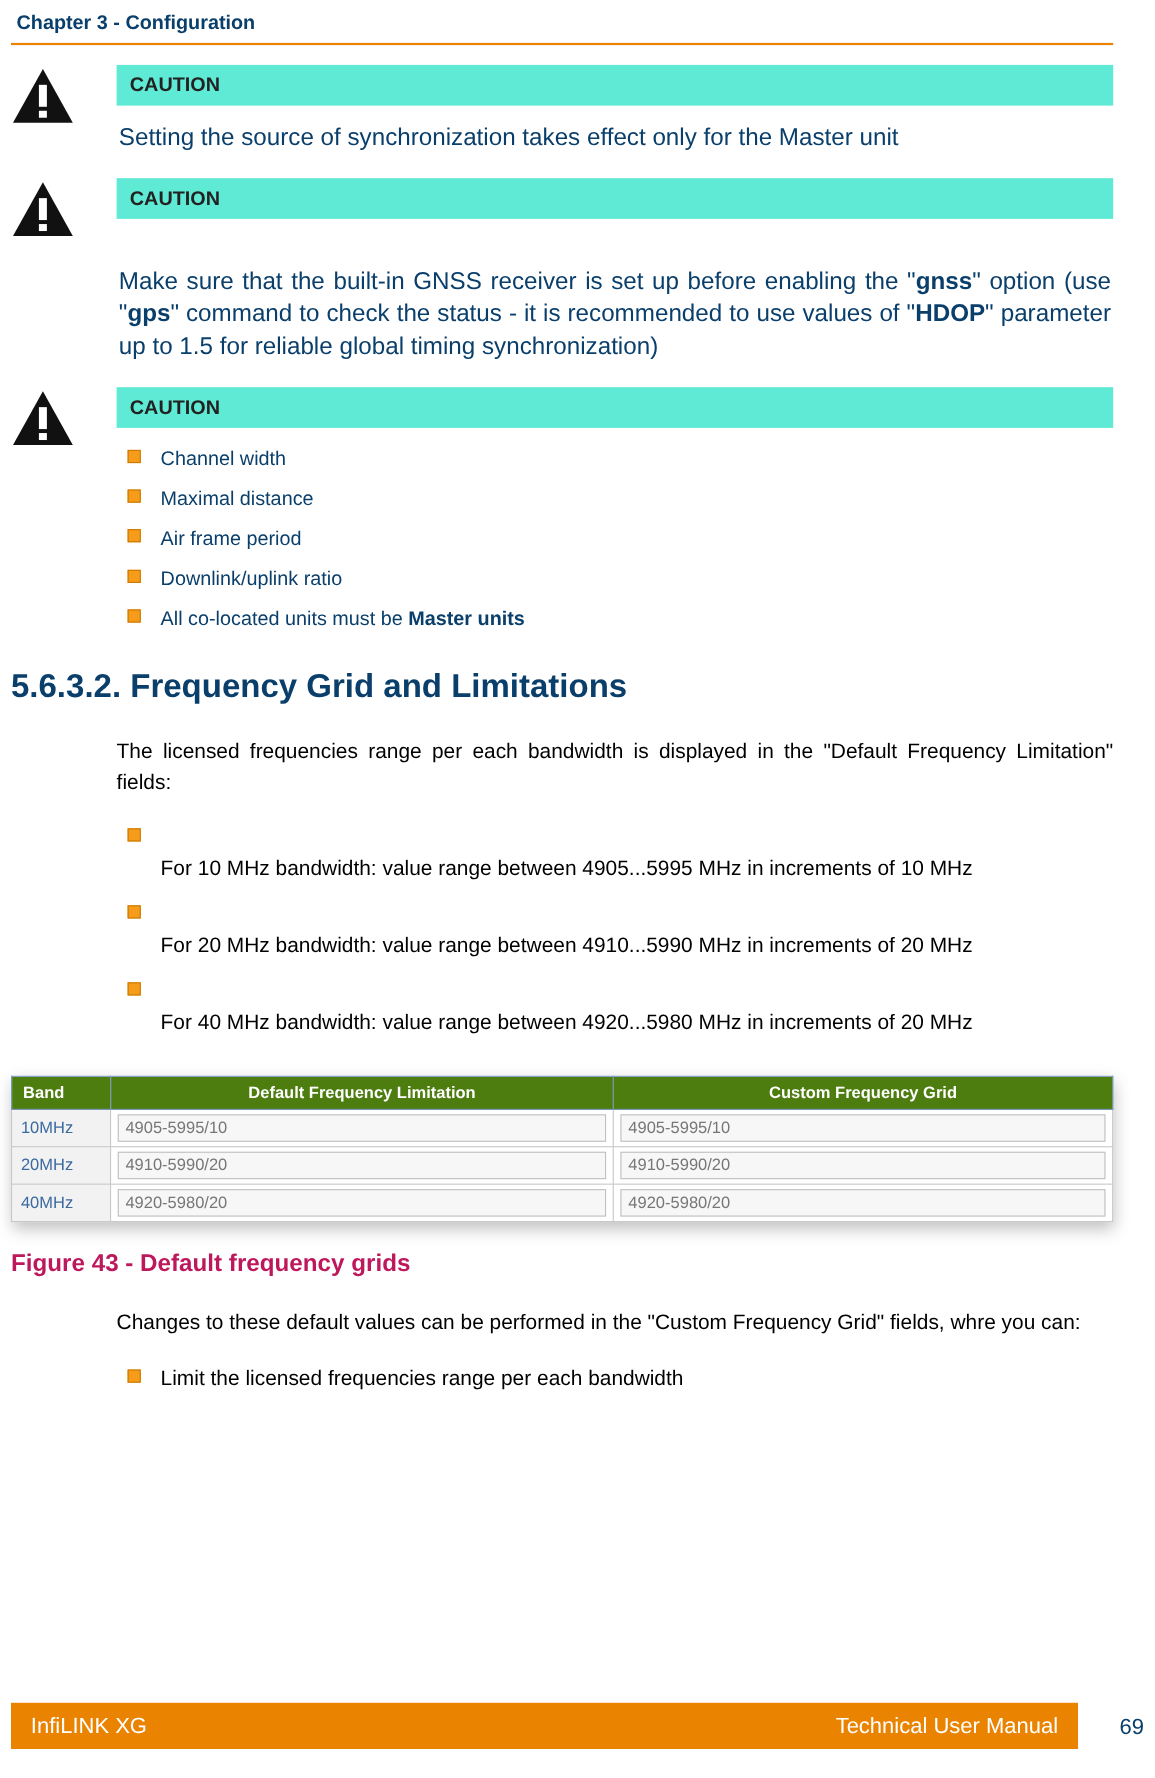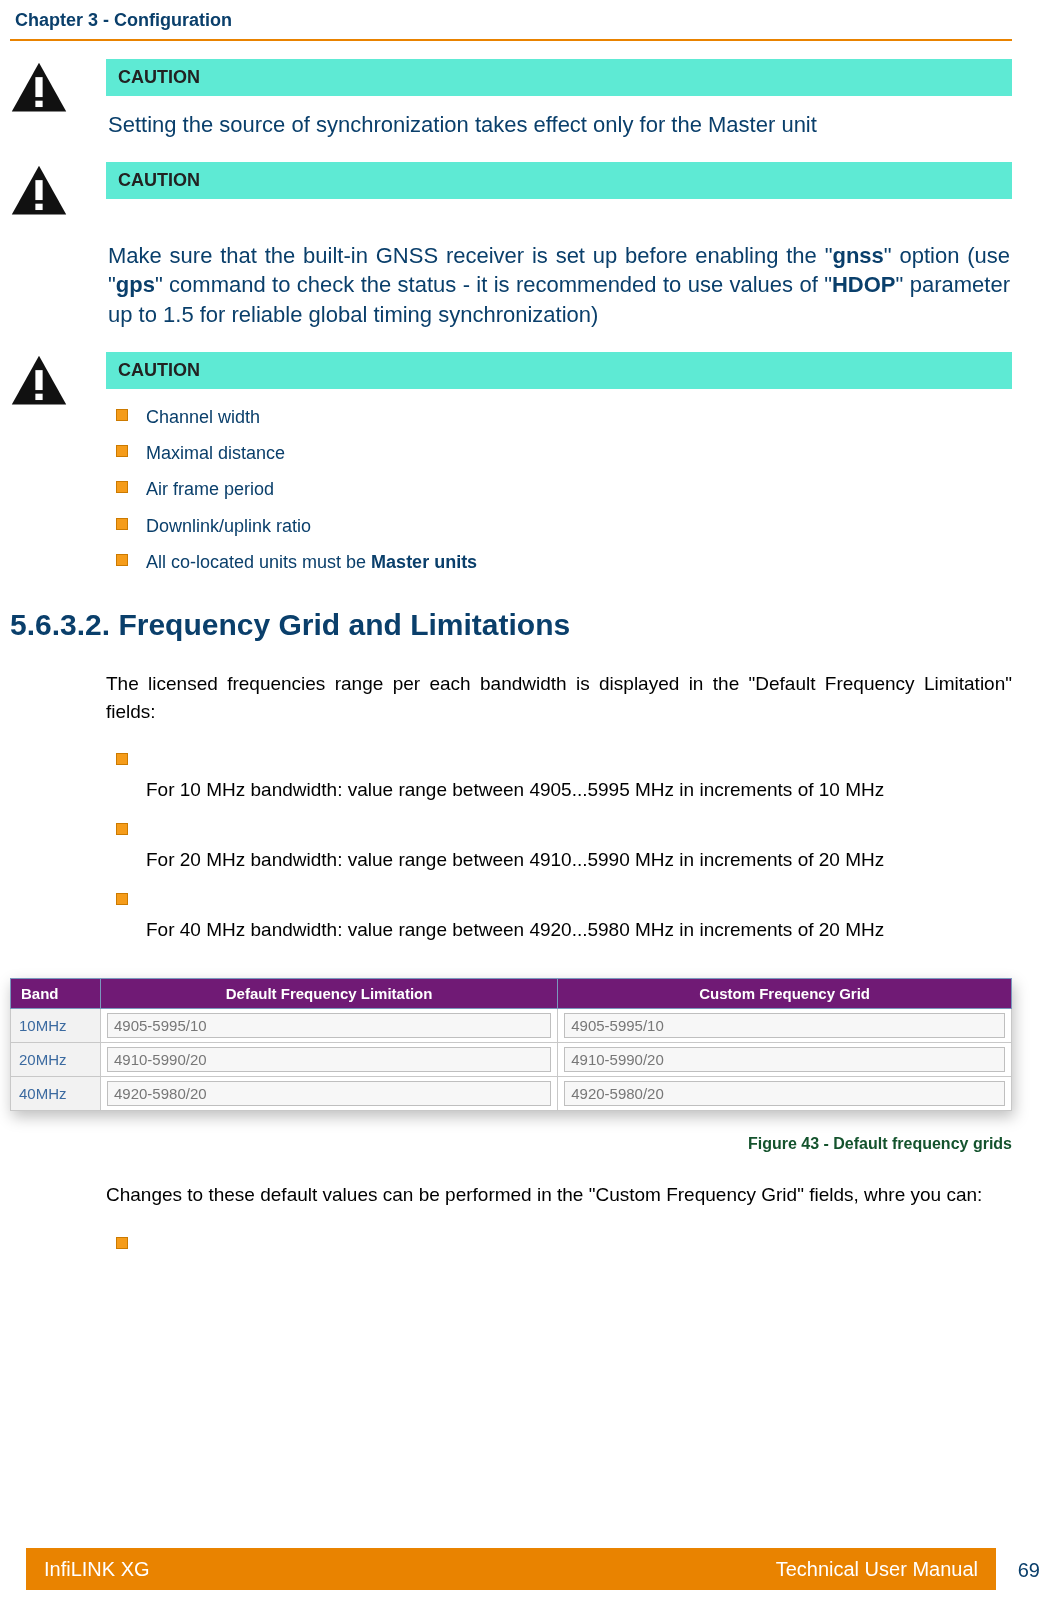--- a/index.html
+++ b/index.html
@@ -27,29 +27,29 @@
   .sec-num { display: inline; }
   .sec-title { display: inline; }
 
   .para { font-size: 19px; line-height: 1.45; margin: 0 0 16px 0; text-align: justify; }
 
   .freq-list .bullet-item { align-items: flex-start; padding: 8px 0; }
   .freq-list .li-text { font-size: 19px; color: #000; text-align: justify;}
 
   .tbl-wrap { margin: 28px 0 0 0; box-shadow: 2px 6px 14px rgba(0,0,0,0.25); background: #fff; }
   table.freq { width: 100%; border-collapse: collapse; font-size: 15px; }
-  table.freq th { background: #701a75; color: #fff; font-weight: bold; padding: 6px 10px; border: 1px solid #7a98bd; text-align: center; }
+  table.freq th { background: #4d7c0f; color: #fff; font-weight: bold; padding: 6px 10px; border: 1px solid #7a98bd; text-align: center; }
   table.freq th:first-child { text-align: left; width: 90px; }
   table.freq td { border: 1px solid #c8c8c8; padding: 4px 6px; }
   table.freq td:first-child { color: #3b6aa0; background: #f2f2f2; width: 90px; padding-left:8px;}
   .inp { width: 100%; border: 1px solid #bfbfbf; background: #f7f7f7; color: #777; padding: 3px 6px; font-size: 15px; font-family: Arial; }
 
-  .fig-cap { text-align: right; color: #14532d; font-weight: bold; font-size: 16px; margin: 24px 0 20px 0; }
+  .fig-cap { text-align: left; color: #be185d; font-weight: bold; font-size: 22px; margin: 24px 0 20px 0; }
 
-  .footer-bar { position: absolute; left: 10px; bottom: 26px; width: 970px; height: 42px; background: #e98300; color: #fff; display: flex; align-items: center; justify-content: space-between; padding: 0 18px; font-size: 20px; margin-left: 16px; }
+  .footer-bar { position: absolute; left: 10px; bottom: 26px; width: 970px; height: 42px; background: #e98300; color: #fff; display: flex; align-items: center; justify-content: space-between; padding: 0 18px; font-size: 20px; }
   .page-num { position: absolute; right: 10px; bottom: 34px; color: #0a3f6b; font-size: 20px; }
 
   .just { text-align: justify; text-justify: inter-word; margin-top: 28px; }
 </style>
 </head>
 <body>
 
 <div class="page">
   <div class="header">Chapter 3 - Configuration</div>
   <div class="rule"></div>
@@ -177,20 +177,21 @@
     </table>
   </div>
 
   <div class="fig-cap">Figure 43 - Default frequency grids</div>
 
   <div class="content-indent">
     <p class="para just">Changes to these default values can be performed in the "Custom Frequency Grid" fields, whre you can:</p>
     <div class="bullet-list freq-list">
       <div class="bullet-item">
           <span class="sq"></span>
+          <span class="li-text">Limit the licensed frequencies range per each bandwidth</span>
         </div>
     </div>
   </div>
 
   <div class="footer-bar">
     <span>InfiLINK XG</span>
     <span>Technical User Manual</span>
   </div>
   <div class="page-num">69</div>
 </div>

